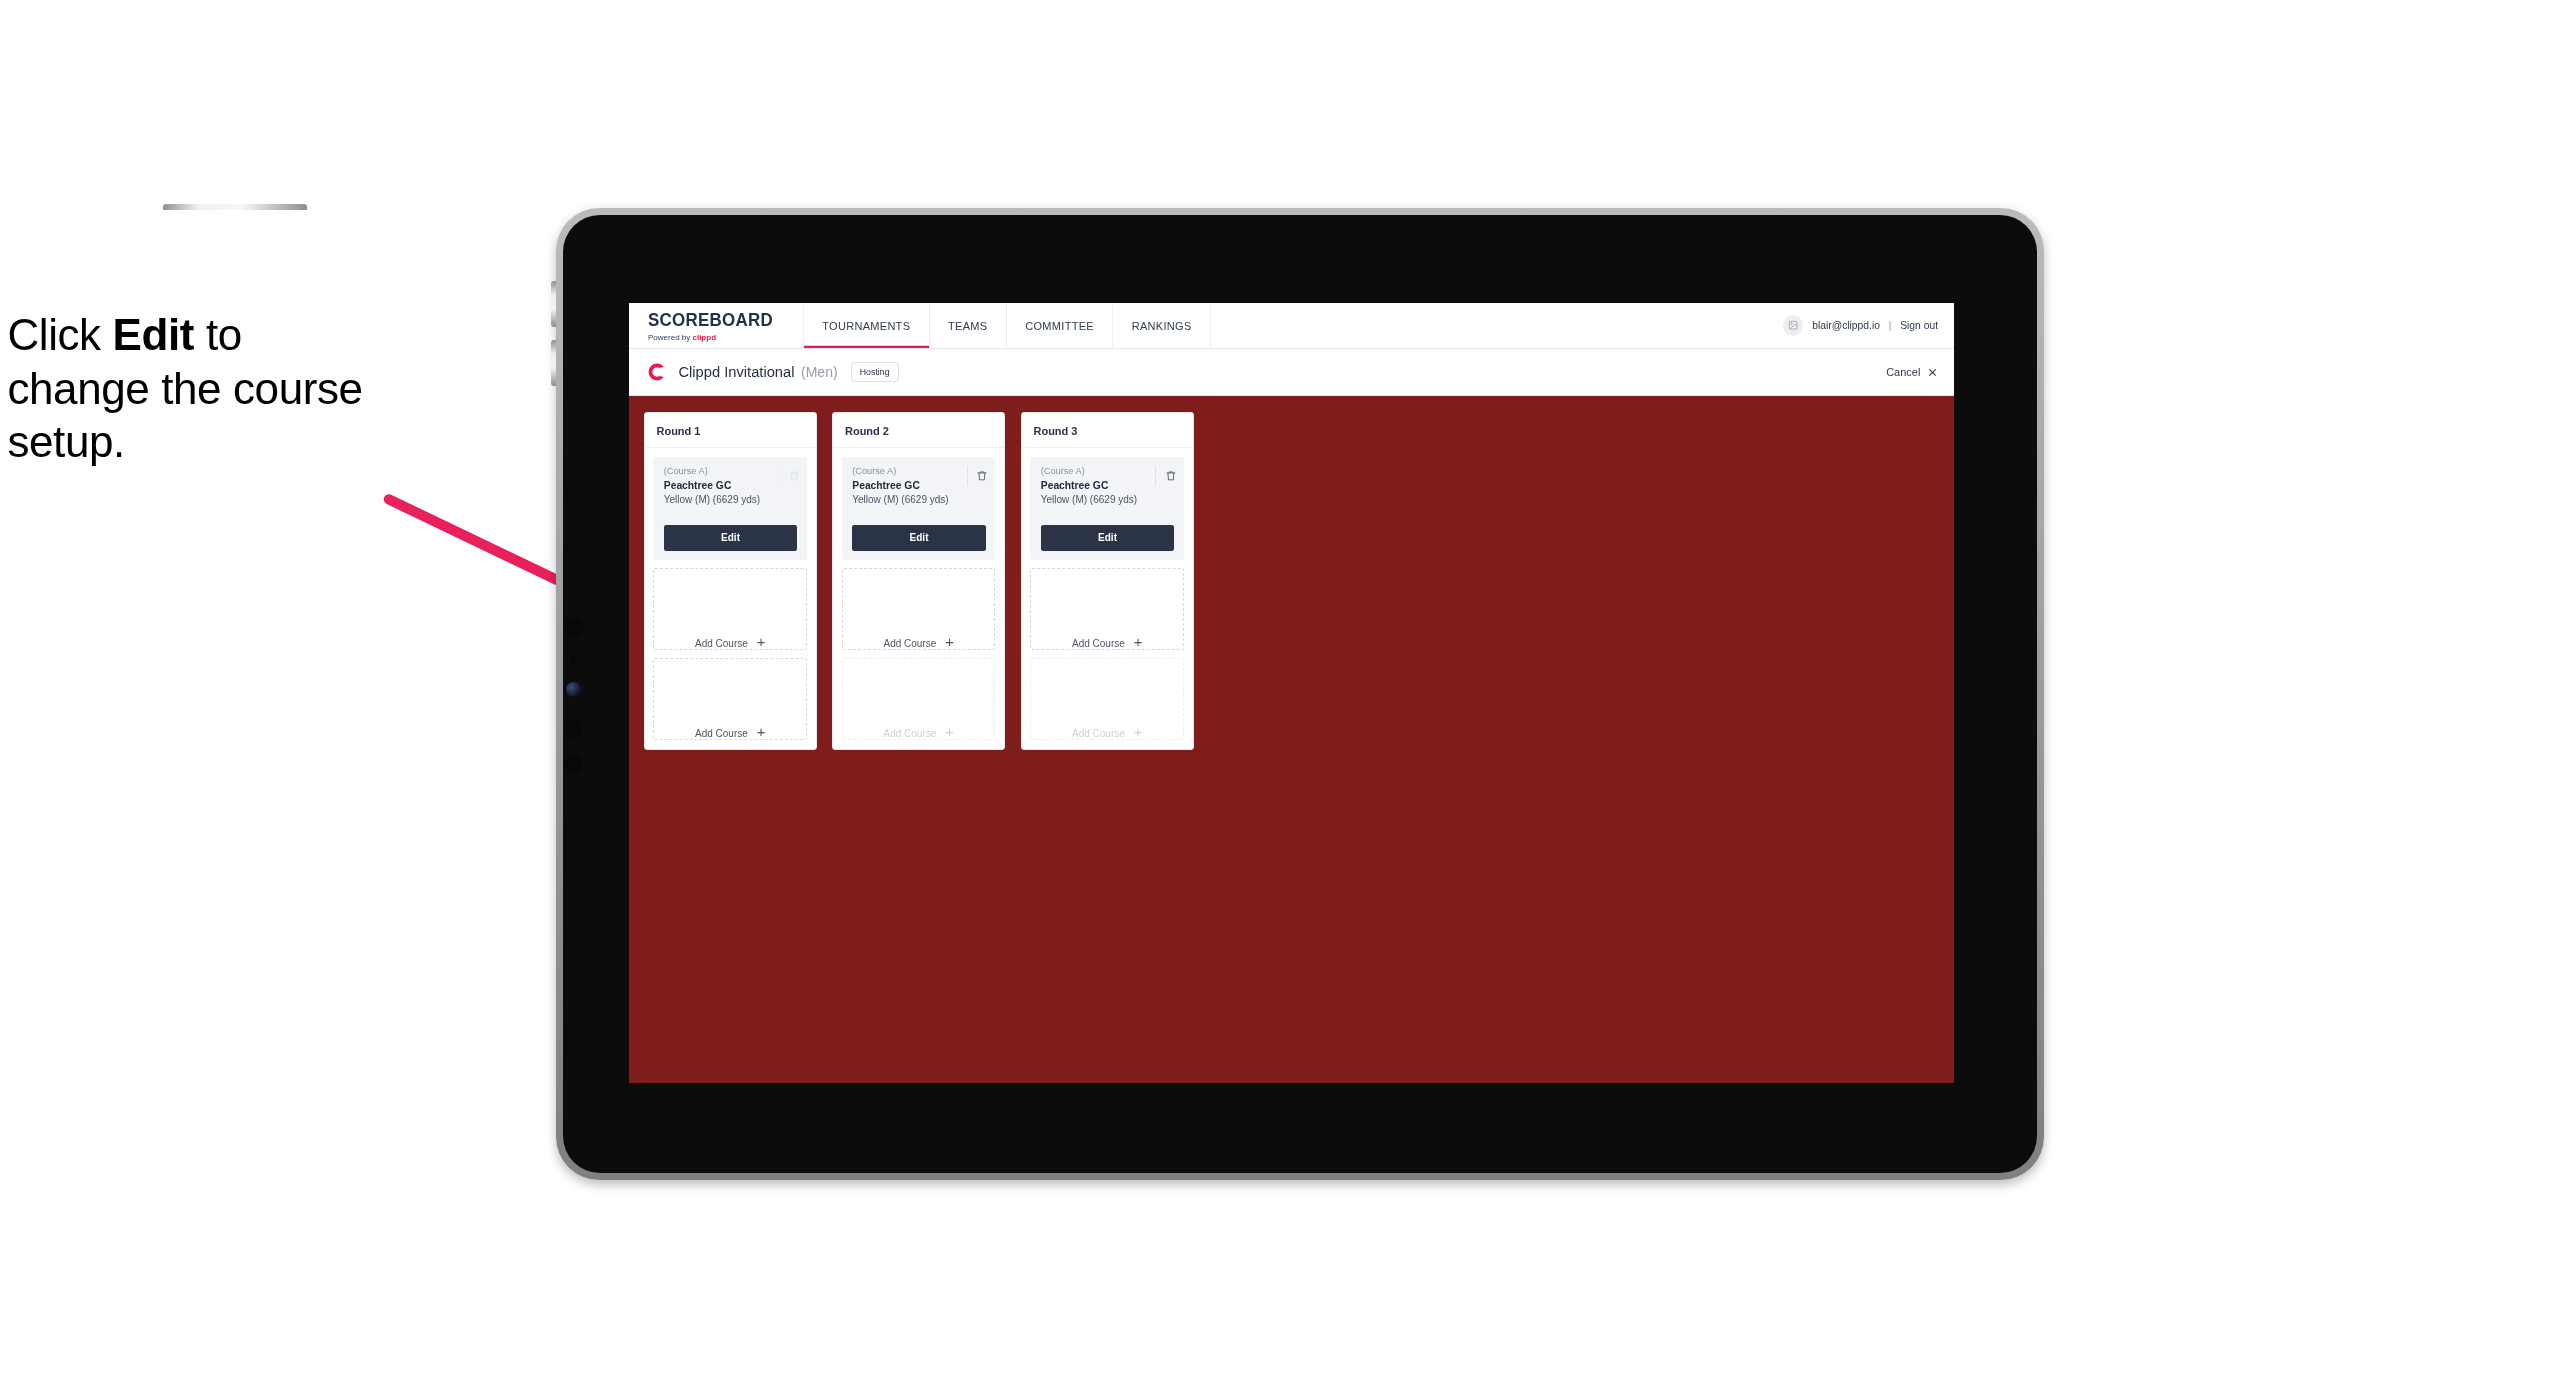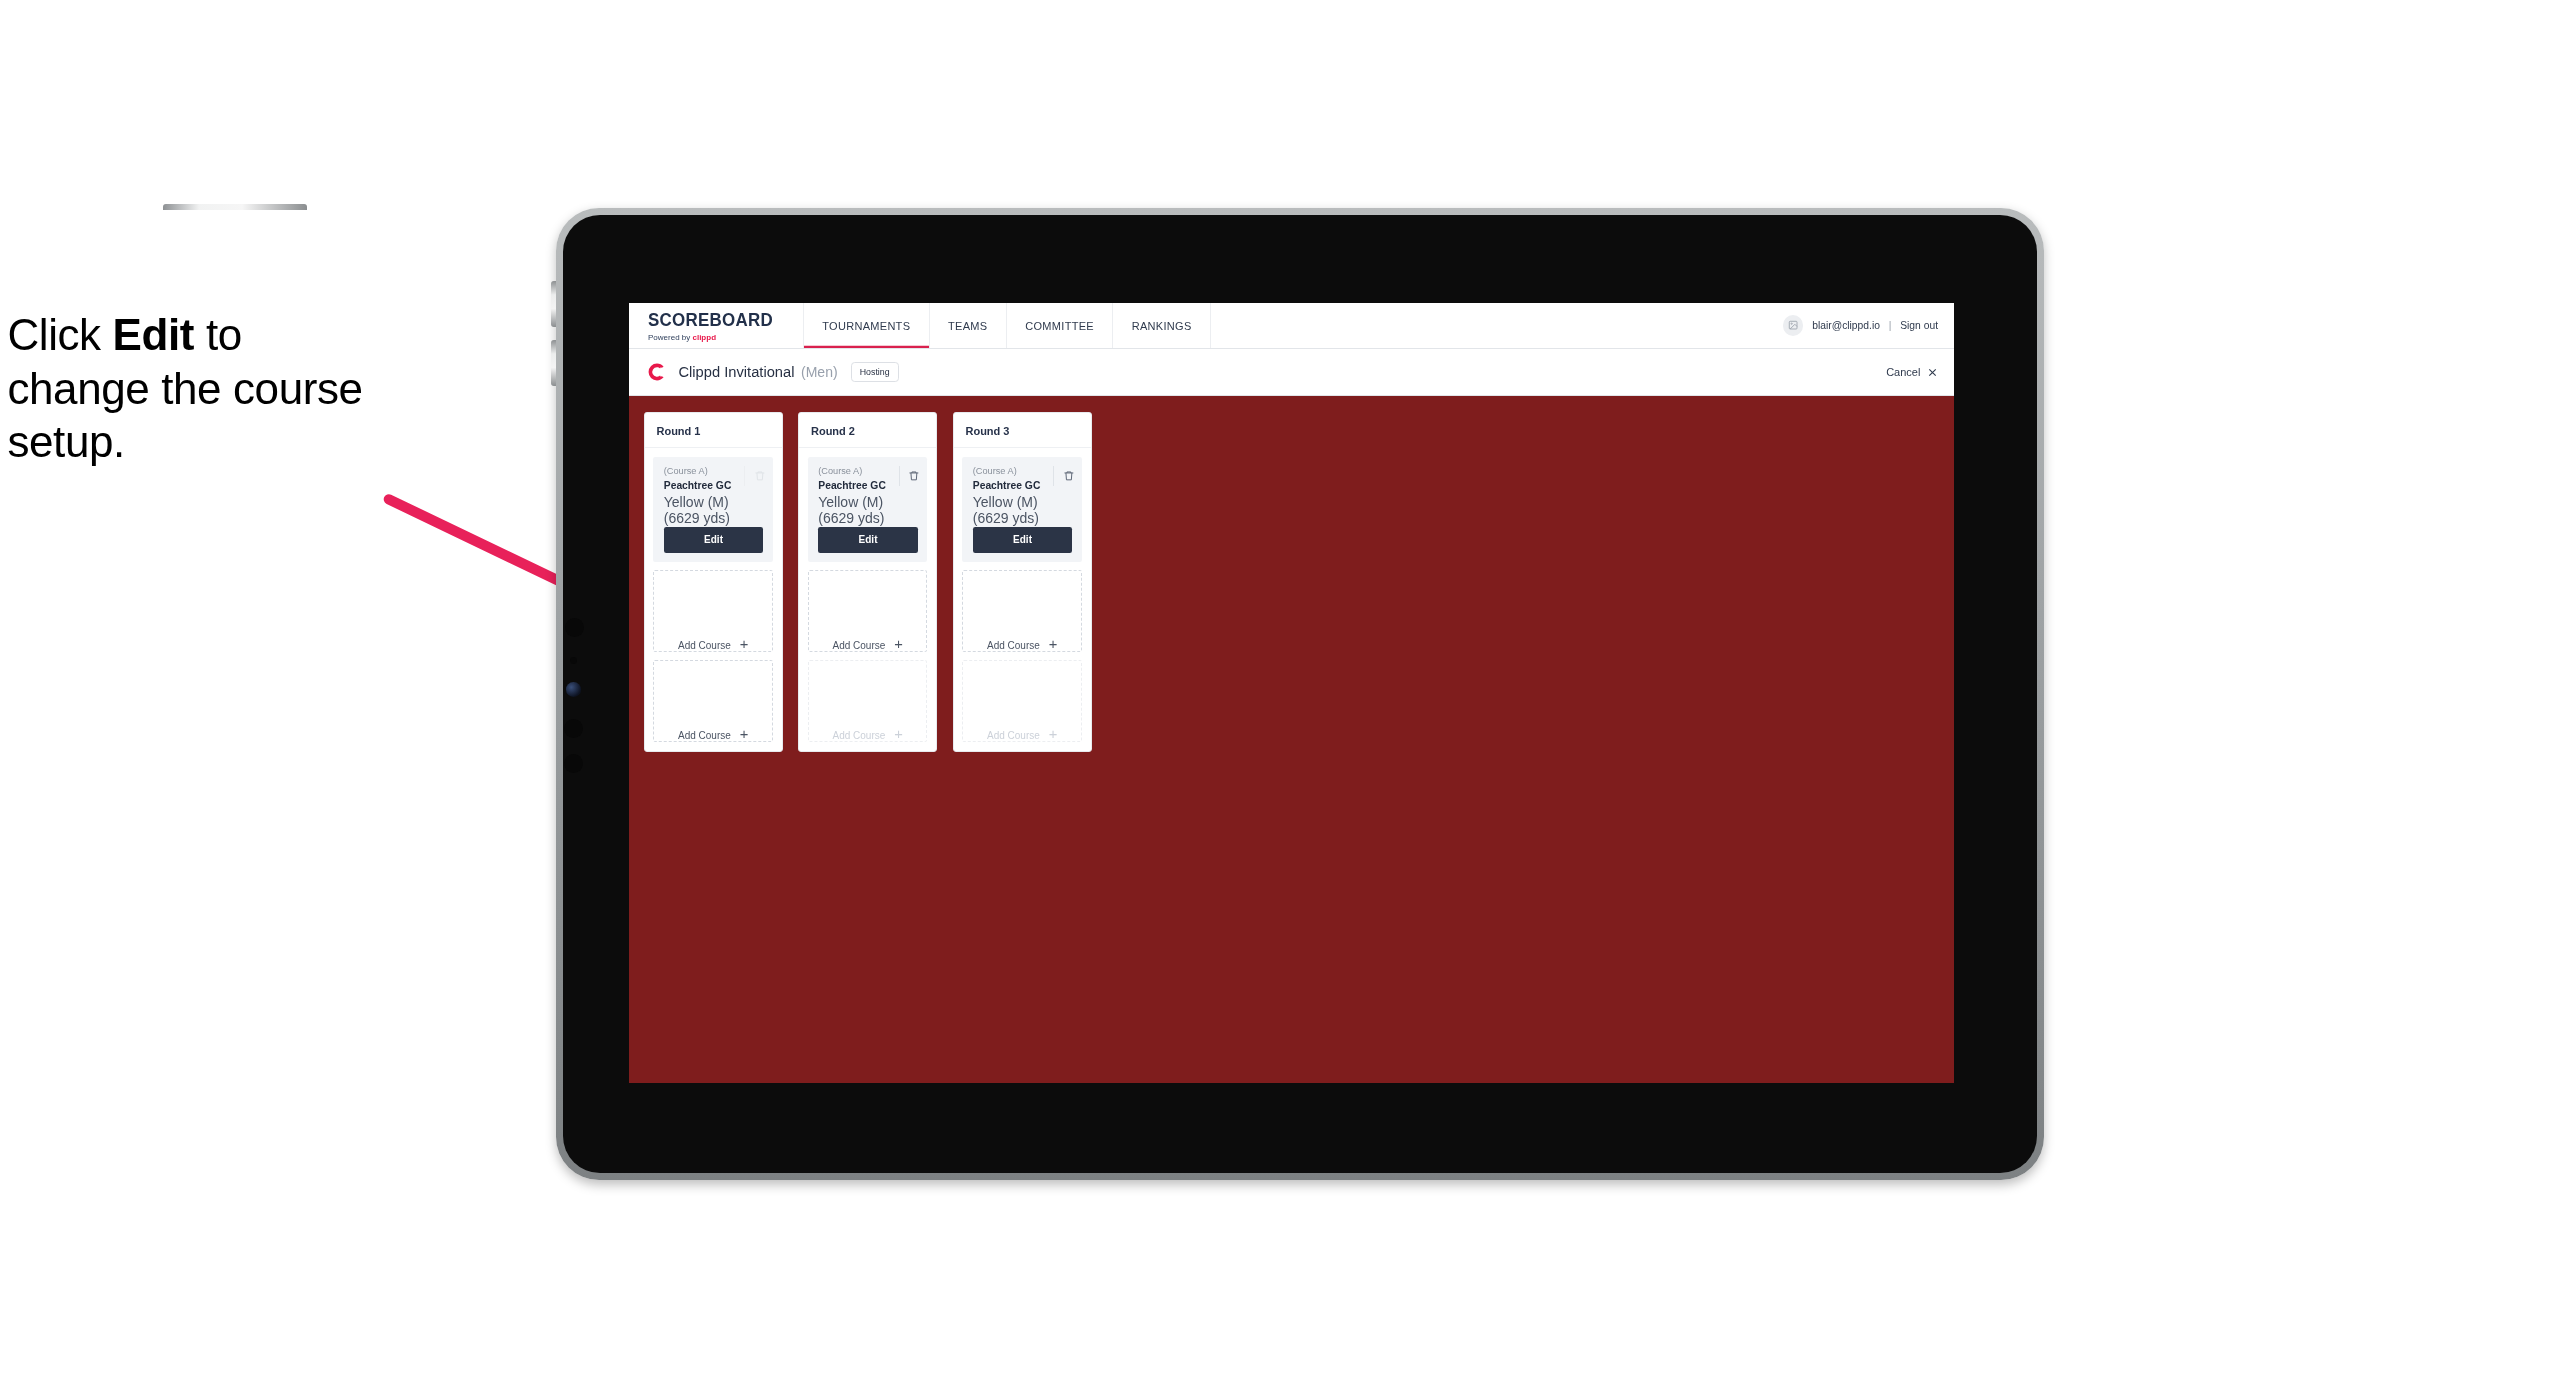--- a/index.html
+++ b/index.html
@@ -147,42 +147,42 @@
     display:flex; align-items:center; padding-left: 14.7px; gap: 2.9px;
   }
   .tab {
     font-size: 10.3px; color:#d7dbe2; padding: 5.2px 10.3px; border-radius: 3.7px; cursor:pointer;
   }
   .tab.active { background:#f7f8fa; color:#1f2736; font-weight:700; }
 
   
   .content { padding: 16px 0 0 14.7px; display:flex; gap: 15.5px; align-items:flex-start; }
   .round-col {
-    width: 139px;
+    width: 173px;
     background:#ffffff;
     border:0.7px solid #e7eaee;
     border-radius: 2.9px;
     padding: 0;
   }
   .round-col .round-head {
     padding: 11.8px 11.8px 10.3px 11.8px;
     font-size: 11px; font-weight:700; color:#27324a;
     border-bottom: 0.7px solid #eef0f3;
   }
   .round-body { padding: 8.8px; display:flex; flex-direction:column; gap: 8px; }
 
   .course-card {
     background:#f2f4f7;
     border-radius: 2.2px;
     padding: 9.6px 9.6px 9.6px 10.3px;
     position: relative;
   }
   .course-label { font-size: 9.2px; color:#8a919c; margin-bottom: 3.7px; }
   .course-name { font-size: 10.3px; font-weight:700; color:#222b3c; margin-bottom: 2.9px; }
-  .course-tee { font-size: 14px; color:#4b5463; margin-bottom: 1px; }
+  .course-tee { font-size: 10px; color:#4b5463; margin-bottom: 20px; }
   .trash-wrap {
     position:absolute; right: 7.4px; top: 8.8px;
     display:flex; align-items:center; gap: 8.8px;
   }
   .vline { width:0.7px; height:20.6px; background:#dfe3e8; }
   .trash-icon { color:#5c6575; cursor:pointer; }
   .trash-icon.disabled { color:#dfe3e8; }
   .vline.disabled { background:#eceef1; }
 
   .edit-btn {

